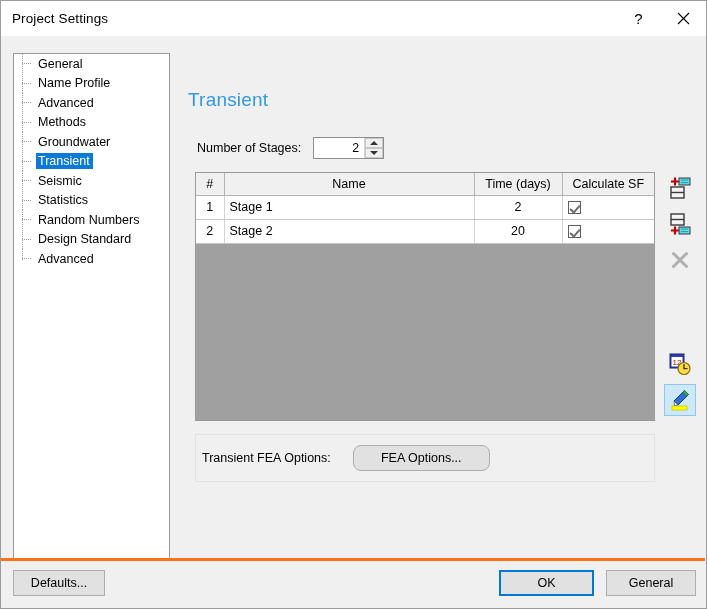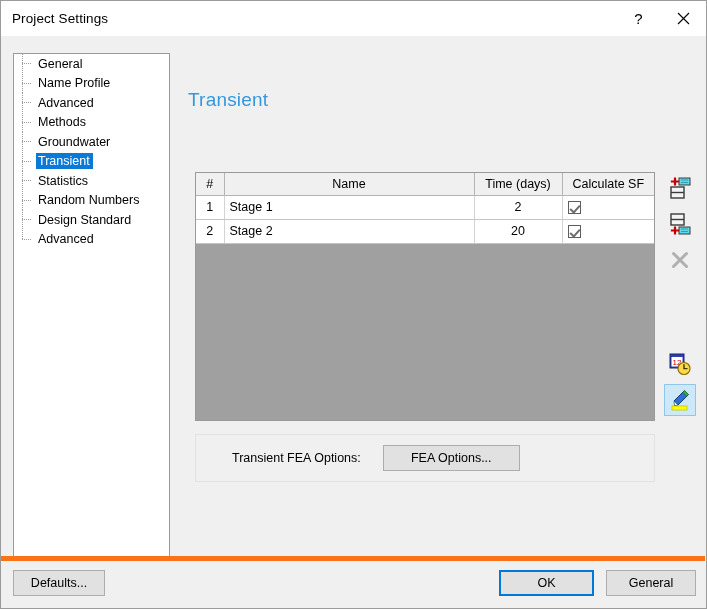--- a/index.html
+++ b/index.html
@@ -283,45 +283,46 @@
     position: absolute;
     left: 194px; top: 398px;
     width: 460px; height: 48px;
     background: #f0f0f0;
     border: 1px solid #e2e2e2;
     box-sizing: border-box;
     display: flex;
     align-items: center;
   }
   #fea-label {
-    margin-left: 36px;
+    margin-left: 6px;
     font-size: 12.5px;
   }
   .btn {
     background: #e1e1e1;
     border: 1px solid #adadad;
     font-family: "Liberation Sans", sans-serif;
     font-size: 12.5px;
     color: #000;
     box-sizing: border-box;
     cursor: default;
     padding: 0;
   }
   #fea-button {
     margin-left: 22px;
     width: 137px;
     height: 26px;
+    border-radius: 8px;
   }
 
   
   #footer {
     position: absolute;
     left: 0; right: 1px; bottom: 0;
     height: 47px;
-    border-top: 5px solid #f97316;
+    border-top: 3px solid #f97316;
     background: #f0f0f0;
   }
   #btn-defaults {
     position: absolute;
     left: 12px; top: 9px;
     width: 92px; height: 26px;
   }
   #btn-ok {
     position: absolute;
     left: 498px; top: 9px;
@@ -378,39 +379,57 @@
           <div class="tree-item">
             <span class="tree-dash"></span>
             <span class="tree-label">Groundwater</span>
           </div>
           <div class="tree-item selected">
             <span class="tree-dash"></span>
             <span class="tree-label">Transient</span>
           </div>
           <div class="tree-item">
             <span class="tree-dash"></span>
+            <span class="tree-label">Seismic</span>
+          </div>
+          <div class="tree-item">
+            <span class="tree-dash"></span>
             <span class="tree-label">Statistics</span>
           </div>
           <div class="tree-item">
             <span class="tree-dash"></span>
             <span class="tree-label">Random Numbers</span>
           </div>
           <div class="tree-item">
             <span class="tree-dash"></span>
             <span class="tree-label">Design Standard</span>
           </div>
           <div class="tree-item">
             <span class="tree-dash"></span>
             <span class="tree-label">Advanced</span>
           </div>
         </div>
     </div>
 
     <div id="pane-heading">Transient</div>
 
+    <div id="stages-row">
+      <span id="stages-label">Number of Stages:</span>
+      <div class="spinner">
+        <input type="text" value="2" style="">
+        <div class="spin-btns">
+          <div class="spin-btn spin-up">
+            <span class="arrow"></span>
+          </div>
+          <div class="spin-btn spin-down">
+            <span class="arrow"></span>
+          </div>
+        </div>
+      </div>
+    </div>
 
     <div id="grid">
       <table class="grid-table">
         <colgroup>
           <col style="width:28px">
           <col>
           <col style="width:88px">
           <col style="width:92px">
         </colgroup>
         <thead>

